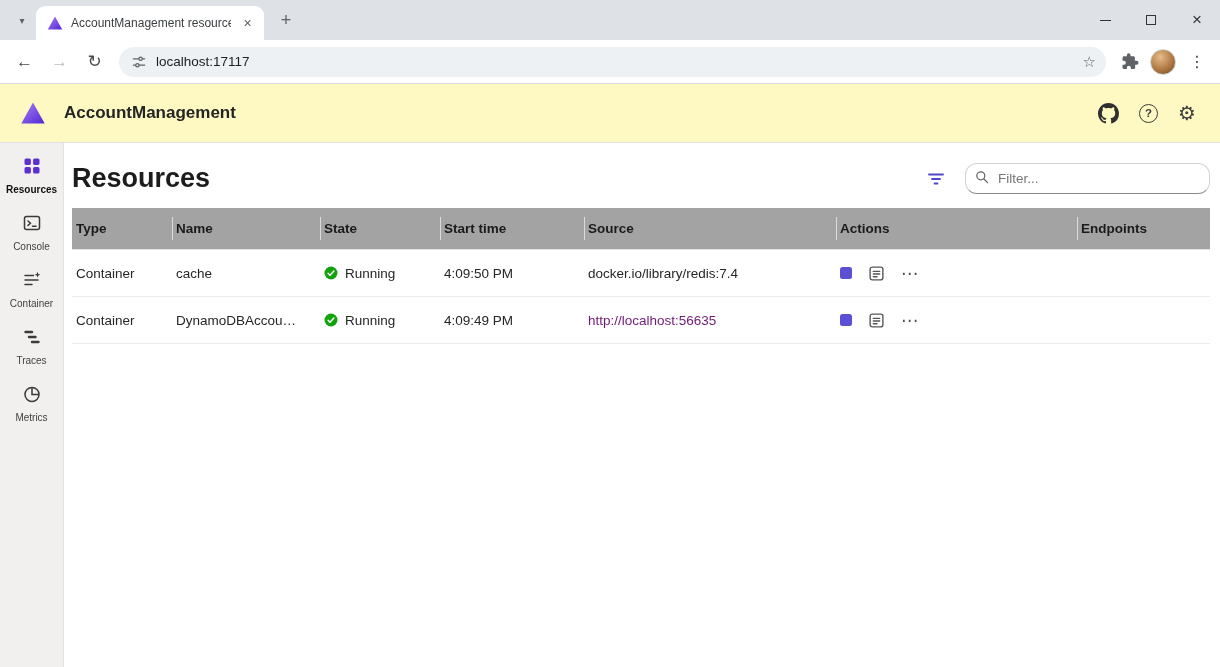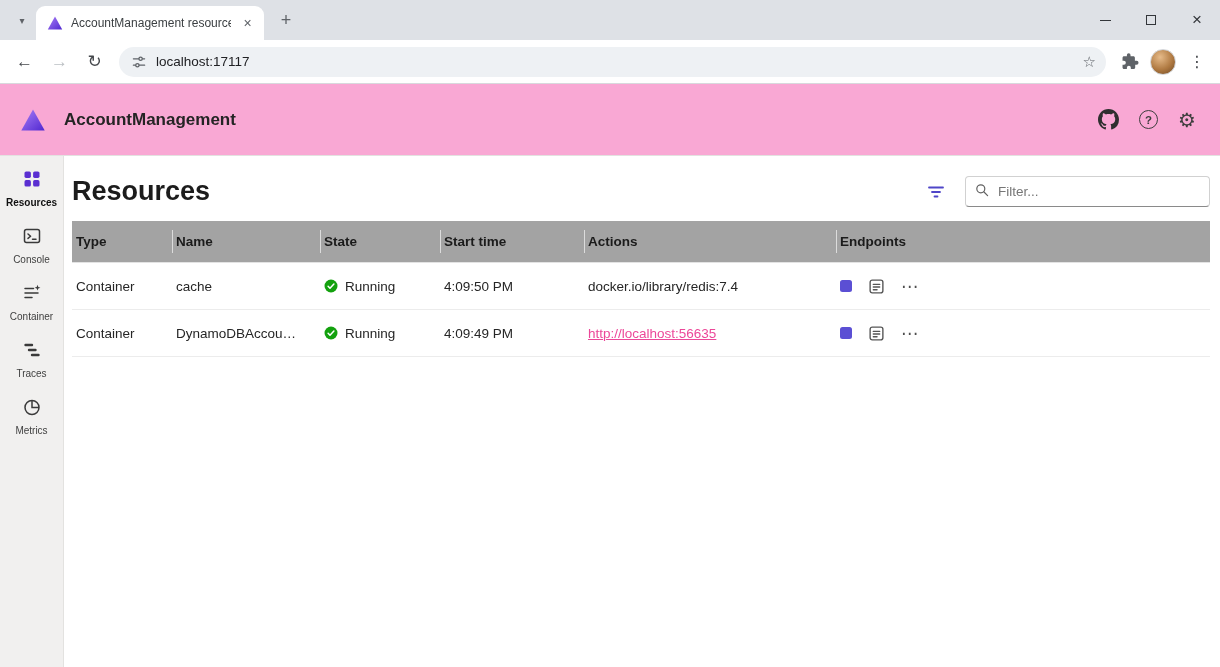--- a/index.html
+++ b/index.html
@@ -35,21 +35,21 @@
   .omnibox .url { font-size:13.5px; color:#202124; flex:1; white-space:nowrap; overflow:hidden; }
   .star { font-size:15px; color:#5f6368; cursor:pointer; }
   .ext-btn, .kebab { width:30px; height:30px; display:flex; align-items:center; justify-content:center; cursor:pointer; }
   .kebab { font-size:16px; color:#45484c; }
   .avatar { width:26px; height:26px; border-radius:50%; margin:0 4px; cursor:pointer;
             background:radial-gradient(circle at 38% 30%, #e6bb8a, #b07a42 55%, #6d4722 100%);
             border:1px solid #d2d5d9; }
 
   
   .app { flex:1; display:flex; flex-direction:column; min-height:0; }
-  .app-header { height:72px; background:#f9a8d4; border-bottom:1px solid #e3e2e0; display:flex; align-items:center;
+  .app-header { height:59px; background:#fef9c3; border-bottom:1px solid #e3e2e0; display:flex; align-items:center;
                 padding:0 24px 0 20px; gap:18px; flex-shrink:0; }
   .app-logo { width:26px; height:26px; }
   .app-title { font-size:17px; font-weight:600; color:#242424; }
   .header-actions { margin-left:auto; display:flex; align-items:center; gap:20px; }
   .hicon { display:flex; align-items:center; justify-content:center; color:#3d3d3d; cursor:pointer; }
   .help-circle { width:19px; height:19px; border:1.6px solid #3d3d3d; border-radius:50%; font-size:11.5px; font-weight:bold;
                  display:flex; align-items:center; justify-content:center; color:#3d3d3d; }
   .gear { font-size:20px; line-height:1; }
 
   .app-body { flex:1; display:flex; min-height:0; }
@@ -59,34 +59,34 @@
   .sb-label { font-size:10px; color:#3f3f3f; }
   .sb-item.active .sb-label { color:#111; font-weight:bold; }
 
   .content { flex:1; background:#fff; padding:0 10px 0 8px; min-width:0; }
   .page-head { display:flex; align-items:center; justify-content:space-between; padding:20px 0 14px; }
   .page-title { font-size:27px; font-weight:700; color:#1c1c1c; }
   .page-tools { display:flex; align-items:center; gap:14px; }
   .funnel-btn { width:30px; height:30px; display:flex; align-items:center; justify-content:center; cursor:pointer; }
   .search-wrap { position:relative; }
   .search-wrap .mag { position:absolute; left:9px; top:50%; transform:translateY(-50%); }
-  .search-input { width:245px; height:31px; border:1px solid #d1d1d1; border-bottom-color:#8a8a8a; border-radius:4px;
+  .search-input { width:245px; height:31px; border:1px solid #d1d1d1; border-bottom-color:#8a8a8a; border-radius:12px;
                   padding:0 8px 0 32px; font-size:13.5px; font-family:inherit; color:#242424; background:#fff; outline:none; }
   .search-input::placeholder { color:#767676; }
 
   
   .grid-head, .trow { display:grid; grid-template-columns:100px 148px 120px 144px 252px 241px 1fr; align-items:center; }
   .grid-head { height:42px; background:#a3a3a3; border-bottom:1px solid #e3e3e3; }
   .hcell { position:relative; height:100%; display:flex; align-items:center; padding-left:4px;
            font-size:13.5px; font-weight:700; color:#1b1b1b; }
   .hcell:not(:first-child)::before { content:""; position:absolute; left:0; top:9px; bottom:9px; width:1px; background:#dcdcdc; }
   .trow { height:47px; border-bottom:1px solid #ececec; }
   .tcell { padding-left:4px; font-size:13.5px; color:#262626; white-space:nowrap; overflow:hidden; text-overflow:ellipsis; }
   .state-cell { display:flex; align-items:center; gap:7px; }
-  .endpoint-link { color:#ec4899; text-decoration:underline; cursor:pointer; }
+  .endpoint-link { color:#701a75; cursor:pointer; }
   .actions-cell { display:flex; align-items:center; gap:16px; padding-left:4px; }
   .stop-sq { width:12px; height:12px; border-radius:2.5px; background:#5b4fd4; cursor:pointer; }
   .logs-btn { display:flex; align-items:center; cursor:pointer; }
   .more-dots { font-size:17px; color:#4e4e4e; line-height:1; cursor:pointer; }
 </style>
 </head>
 <body>
 
 <div class="stage">
 
@@ -254,20 +254,21 @@
             </span>
           </div>
         </div>
 
         <div class="grid">
           <div class="grid-head">
             <div class="hcell">Type</div>
             <div class="hcell">Name</div>
             <div class="hcell">State</div>
             <div class="hcell">Start time</div>
+            <div class="hcell">Source</div>
             <div class="hcell">Actions</div>
             <div class="hcell">Endpoints</div>
           </div>
 
           <div class="trow">
             <div class="tcell">Container</div>
             <div class="tcell">cache</div>
             <div class="tcell state-cell">
               <span style="display:flex;">
                 <svg width="14" height="14" viewBox="0 0 14 14">

